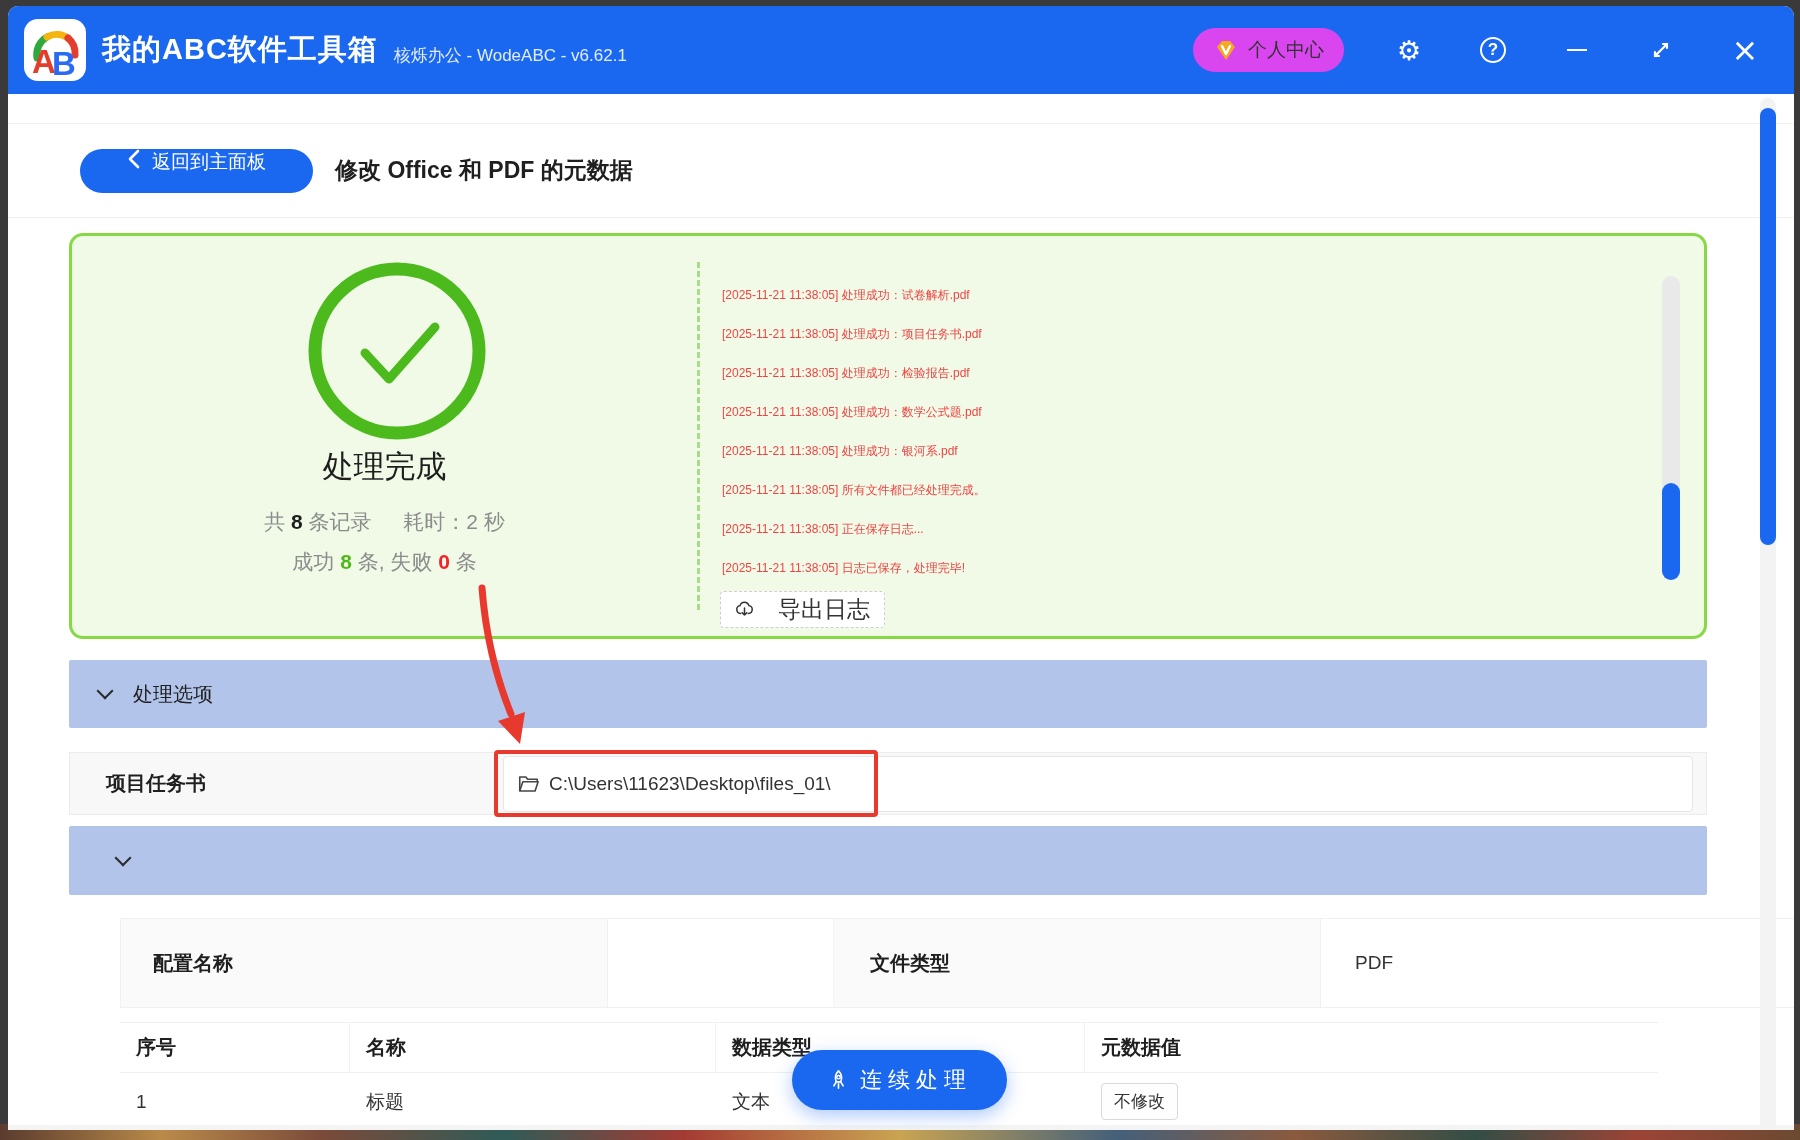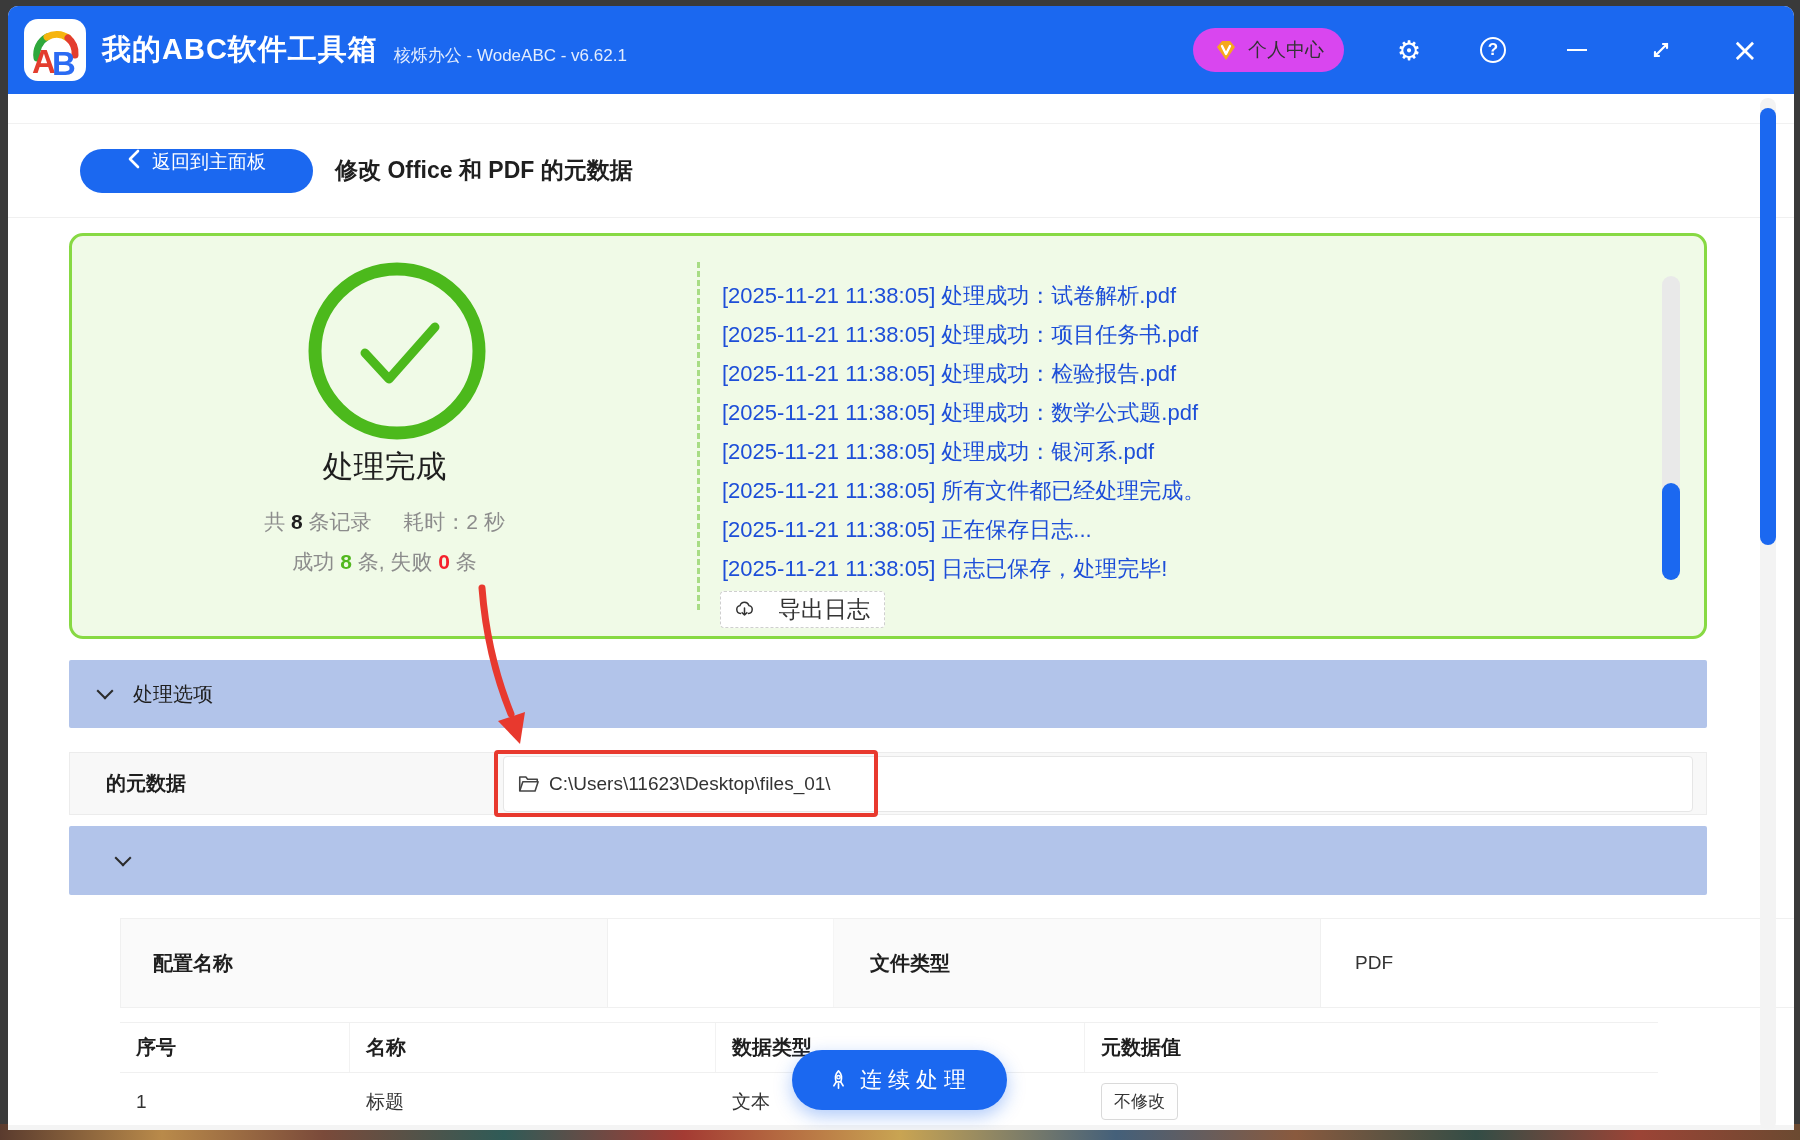--- a/index.html
+++ b/index.html
@@ -40,21 +40,21 @@
     background:#f0fae7; border:3px solid #87d943; border-radius:14px; }
   .rp-left { position:absolute; left:0; top:0; width:625px; height:100%; text-align:center; }
   .rp-status { position:absolute; left:0; top:210px; width:100%; font-size:31px; color:#1e1e1e; }
   .rp-stat1 { position:absolute; left:0; top:272px; width:100%; font-size:21px; color:#8c8c8c; }
   .rp-stat2 { position:absolute; left:0; top:312px; width:100%; font-size:21px; color:#8c8c8c; }
   .num-dark { color:#1e1e1e; font-weight:700; }
   .num-green { color:#52B81E; font-weight:700; }
   .num-red { color:#F5222D; font-weight:700; }
   .rp-divider { position:absolute; left:625px; top:26px; height:348px; border-left:3px dashed #a8dc85; }
   .rp-logs { position:absolute; left:650px; top:40px; width:930px; }
-  .log-line { font-size:22px; color:#1d4ed8; line-height:39px; white-space:nowrap; }
+  .log-line { font-size:12px; color:#ef4444; line-height:39px; white-space:nowrap; }
   .export-btn { position:absolute; left:648px; top:355px; height:37px; padding:0 14px; background:#fff;
     border:1px dashed #cfcfcf; border-radius:4px; display:inline-flex; align-items:center; gap:24px;
     font-size:23px; color:#333; cursor:pointer; }
   .rp-scroll-track { position:absolute; left:1590px; top:40px; width:18px; height:304px; background:#e9e9e9; border-radius:9px; }
   .rp-scroll-thumb { position:absolute; left:0; top:207px; width:18px; height:97px; background:#1B68F0; border-radius:9px; }
 
   
   .sec-header { position:absolute; left:61px; width:1638px; background:#B2C4EA; border-radius:2px;
     display:flex; align-items:center; }
   .sec-header.h1 { top:654px; height:68px; }
@@ -211,21 +211,21 @@
       <div class="rp-scroll-thumb"></div>
     </div>
   </div>
 
   <div class="sec-header h1">
     <span class="chev"></span>
     <span class="sec-label">处理选项</span>
   </div>
 
   <div class="outdir-row">
-    <div class="outdir-label">的元数据</div>
+    <div class="outdir-label">项目任务书</div>
     <div class="outdir-field">
       <svg width="21" height="18" viewBox="0 0 24 20">
         <path d="M2 18 V2 h7 l2 2.5 h11 v3" fill="none" stroke="#444" stroke-width="1.8" stroke-linejoin="round"></path>
         <path d="M2 18 L5.5 7.5 H23 L19.5 18 Z" fill="none" stroke="#444" stroke-width="1.8" stroke-linejoin="round"></path>
       </svg>
       <span class="outdir-value">C:\Users\11623\Desktop\files_01\</span>
     </div>
   </div>
 
   <div class="sec-header h2">

